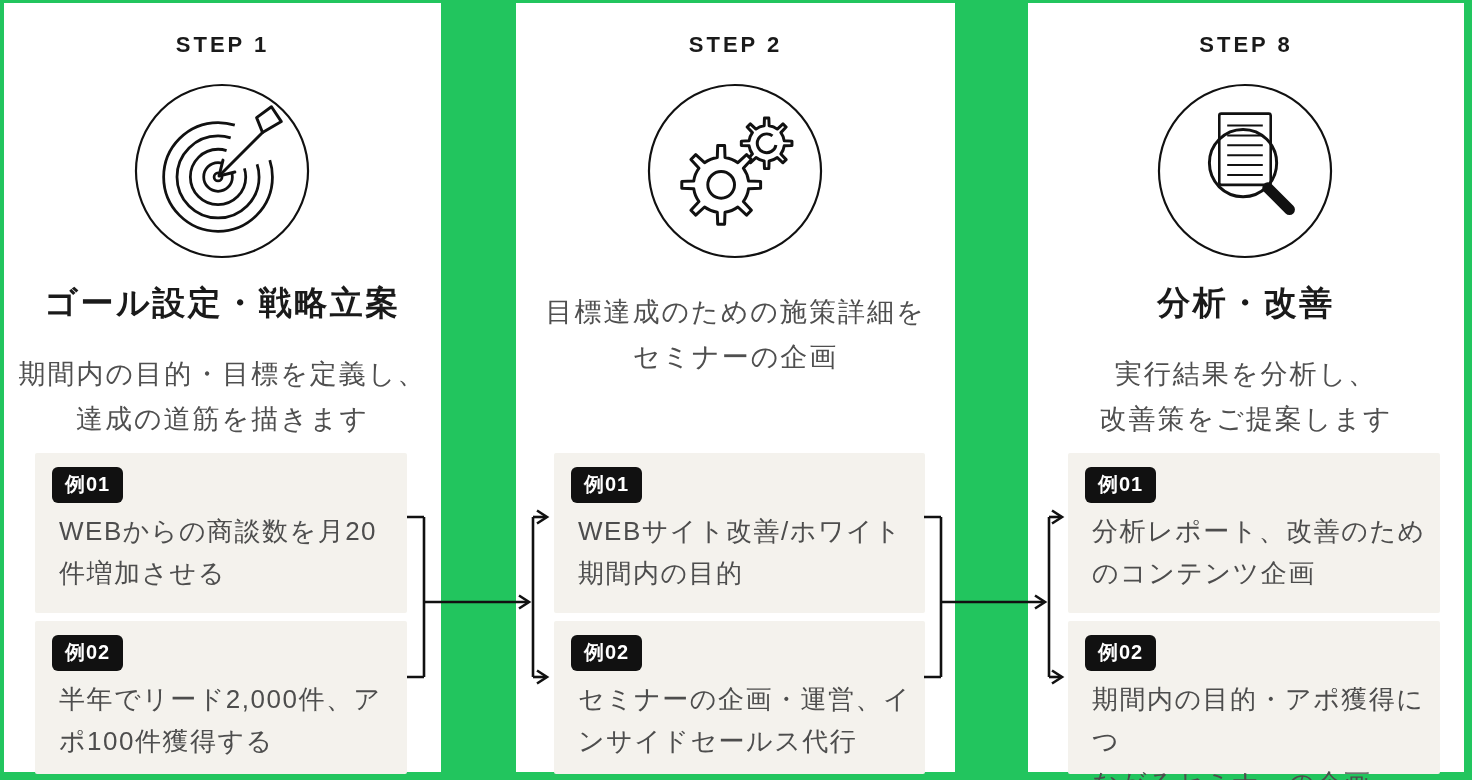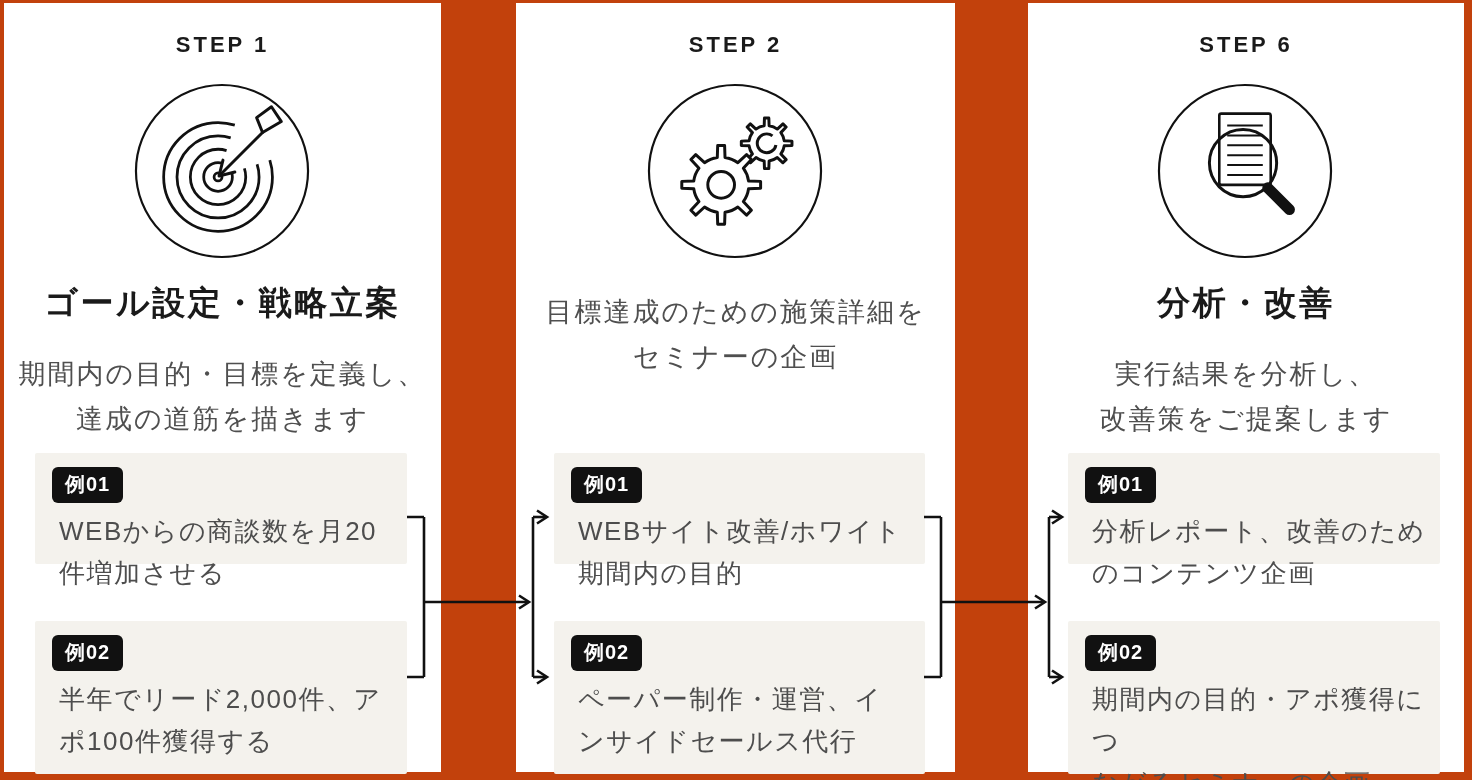--- a/index.html
+++ b/index.html
@@ -1,17 +1,17 @@
 <!DOCTYPE html>
 <html><head>
 <meta charset="utf-8">
 <style>
   html,body{margin:0;padding:0;background:#000;}
   .stage{
-    position:relative;width:1472px;height:780px;background:#c2410c;
+    position:relative;width:1472px;height:780px;background:#22c55e;
     font-family:"Liberation Sans","DejaVu Sans",sans-serif;overflow:hidden;
   }
   .card{
     position:absolute;top:3px;height:769px;background:#ffffff;
     text-align:center;
   }
   .c1{left:4px;width:437px;}
   .c2{left:516px;width:439px;}
   .c3{left:1028px;width:436px;}
   .step-label{
@@ -25,21 +25,21 @@
     letter-spacing:2.5px;color:#1a1a1a;
   }
   .step-desc{
     margin-top:28px;font-size:27px;line-height:45px;color:#4f4f4f;
     letter-spacing:2px;white-space:pre-line;
   }
   .ex{
     position:absolute;background:#f4f2ed;border-radius:2px;
     text-align:left;padding:14px 0 0 17px;box-sizing:border-box;
   }
-  .ex1{top:450px;height:111px;}
+  .ex1{top:450px;height:160px;}
   .ex2{top:618px;height:153px;}
   .c1 .ex{left:31px;right:34px;}
   .c2 .ex{left:38px;right:30px;}
   .c3 .ex{left:40px;right:24px;}
   .ex-badge{
     display:inline-block;background:#111111;color:#ffffff;font-size:20px;
     font-weight:bold;letter-spacing:1px;padding:4px 13px 5px;border-radius:6px;
   }
   .ex-text{
     margin:7px 4px 0 7px;font-size:26px;line-height:42px;color:#4d4d4d;
@@ -118,27 +118,27 @@
     </div>
     <div class="step-desc">目標達成のための施策詳細を
 セミナーの企画</div>
     <div class="ex ex1">
       <span class="ex-badge">例01</span>
       <div class="ex-text">WEBサイト改善/ホワイト
 期間内の目的</div>
     </div>
     <div class="ex ex2">
       <span class="ex-badge">例02</span>
-      <div class="ex-text">ペーパー制作・運営、イ
+      <div class="ex-text">セミナーの企画・運営、イ
 ンサイドセールス代行</div>
     </div>
   </div>
 
   <div class="card c3">
-    <div class="step-label">STEP 6</div>
+    <div class="step-label">STEP 8</div>
     <div class="icon-wrap">
       <svg width="178" height="178" viewBox="0 0 180 180">
         <circle class="ink" cx="90" cy="90" r="87" stroke-width="2.2"></circle>
         <rect class="ink" x="64" y="32" width="52" height="72" rx="2" stroke-width="2.6" fill="#fff"></rect>
         <g class="ink" stroke-width="2">
           <line x1="72" y1="44" x2="108" y2="44"></line>
           <line x1="72" y1="54" x2="108" y2="54"></line>
           <line x1="72" y1="64" x2="108" y2="64"></line>
           <line x1="72" y1="74" x2="108" y2="74"></line>
           <line x1="72" y1="84" x2="108" y2="84"></line>

